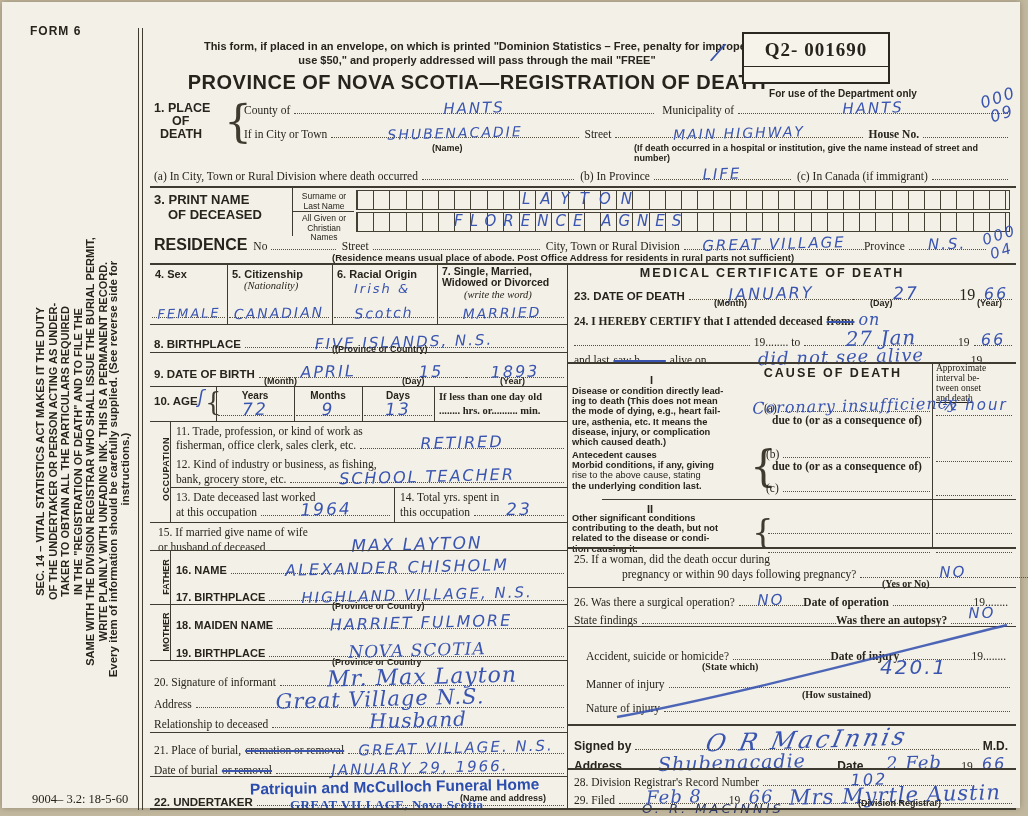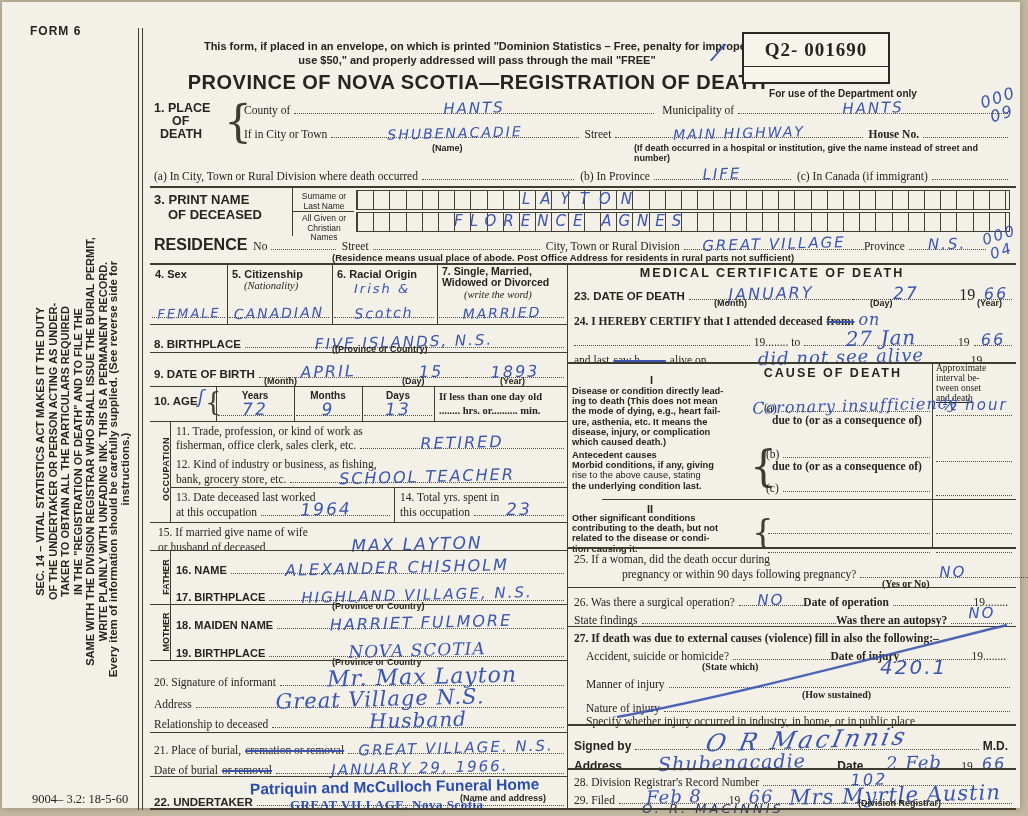--- a/index.html
+++ b/index.html
@@ -508,43 +508,38 @@
   <div class="fl lbl11" style="left:572px;top:610px;width:438px">
     <span class="lab">State findings</span>
     <span class="dots" style="flex:1.6"></span>
     <span class="lab b">Was there an autopsy?</span>
     <span class="dots" style="flex:.5">
         <span class="v hw" style="font-size:15px;bottom:2px">NO</span>
       </span>
   </div>
   <div class="hline" style="left:565px;top:624px;width:449px"></div>
 
-  <div class="a b lbl11" style="left:572px;top:630px">27. If death was due to external causes (violence) fill in also the following:–</div>
   <div class="fl lbl11" style="left:584px;top:646px;width:424px">
     <span class="lab">Accident, suicide or homicide?</span>
     <span class="dots" style="flex:1"></span>
     <span class="lab b">Date of injury</span>
     <span class="dots" style="flex:.7"></span>
     <span class="lab">19........</span>
   </div>
   <div class="a b" style="left:700px;top:659px;font-size:10px">(State which)</div>
   <div class="fl lbl11" style="left:584px;top:674px;width:424px">
     <span class="lab">Manner of injury</span>
     <span class="dots"></span>
   </div>
   <div class="a b" style="left:800px;top:687px;font-size:10px">(How sustained)</div>
   <div class="a hw" style="left:878px;top:655px;font-size:20px">420.1</div>
   <div class="fl lbl11" style="left:584px;top:698px;width:424px">
     <span class="lab">Nature of injury</span>
     <span class="dots"></span>
   </div>
-  <div class="fl lbl11" style="left:584px;top:711px;width:424px">
-    <span class="lab">Specify whether injury occurred in industry, in home, or in public place</span>
-    <span class="dots"></span>
-  </div>
   <svg class="a" style="left:565px;top:615px" width="449" height="105">
     <path d="M 50 100 C 160 80 330 35 440 8" stroke="#3a55b0" stroke-width="2.4" fill="none" opacity=".9"></path>
   </svg>
   <div class="hline h2" style="left:565px;top:722px;width:449px"></div>
 
   <div class="fl" style="left:572px;top:732px;width:438px">
     <span class="sans b lab" style="font-size:12px">Signed by</span>
     <span class="dots">
         <span class="v cur" style="font-size:24px;letter-spacing:3px;transform:translateX(-50%) rotate(-2deg) skewX(-14deg)">O R MacInnis</span>
       </span>

